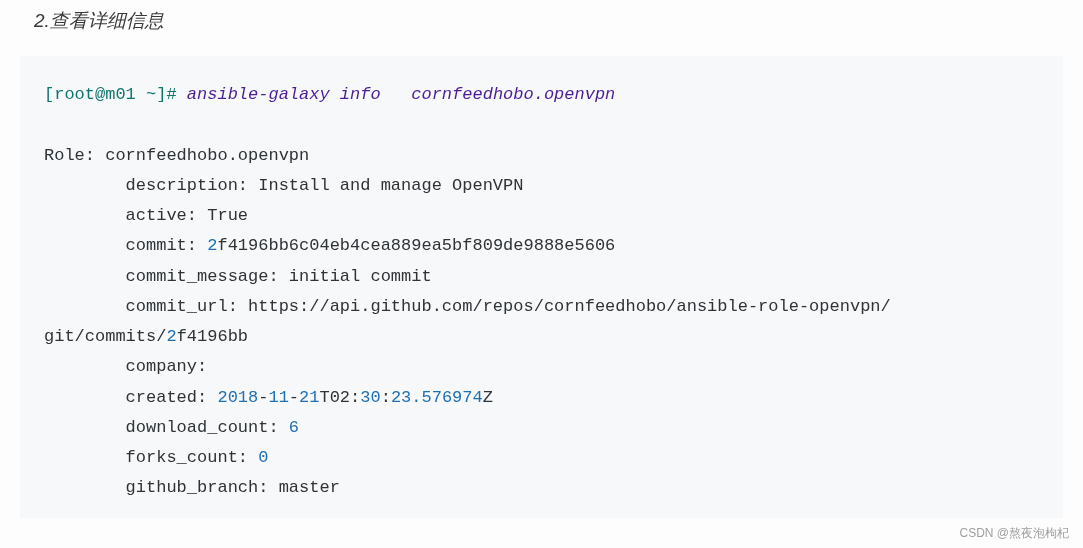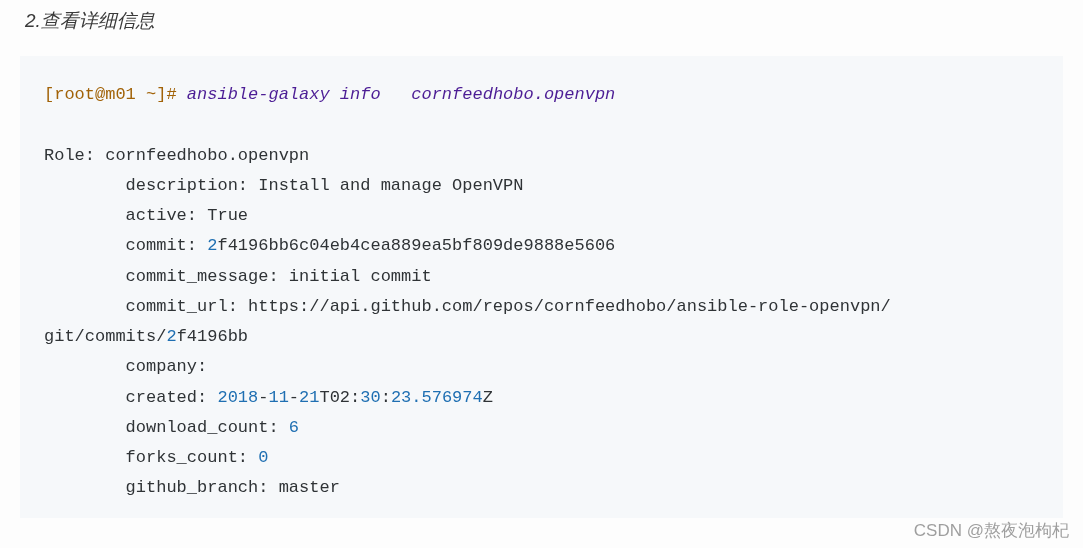--- a/index.html
+++ b/index.html
@@ -7,36 +7,36 @@
       font-family: "Microsoft YaHei", "PingFang SC", sans-serif;
       width: 1083px;
       height: 548px;
       background: #fdfdfd;
       position: relative;
     }
     .heading {
       font-style: italic;
       font-size: 19px;
       color: #3a3a3a;
-      padding: 8px 0 0 25px;
+      padding: 8px 0 0 34px;
       font-weight: 500;
     }
     .code-block {
       margin: 22px 20px 0 20px;
       background: #f6f8fa;
       padding: 24px 24px 14px 24px;
       font-family: "SFMono-Regular", Consolas, "Liberation Mono", Menlo, Courier, monospace;
       font-size: 17px;
       line-height: 1.78;
       color: #2f3336;
       position: relative;
       white-space: pre;
       overflow: hidden;
     }
-    .prompt { color: #a16207; }
+    .prompt { color: #0f766e; }
     .cmd-comment { color: #4c1d95; font-style: italic; }
     .num-lit { color: #1f6fb2; }
     .body-line { display: block; }
     .highlight-circle {
       position: absolute;
       left: 148px;
       top: 82px;
       width: 70px;
       height: 70px;
       background: radial-gradient(circle, rgba(120, 210, 140, 0.85) 0%, rgba(120, 210, 140, 0.55) 55%, rgba(120, 210, 140, 0.0) 72%);
@@ -49,21 +49,21 @@
       top: 111px;
       font-family: serif;
       font-size: 18px;
       color: #222;
       pointer-events: none;
     }
     .watermark {
       position: absolute;
       right: 14px;
       bottom: 6px;
-      font-size: 17px;
+      font-size: 12px;
       color: rgba(80, 80, 80, 0.55);
       font-family: "Microsoft YaHei", sans-serif;
     }
   </style>
 </head>
 <body>
 
 <div class="highlight-circle"></div>
 <div class="text-cursor">I</div>
 

